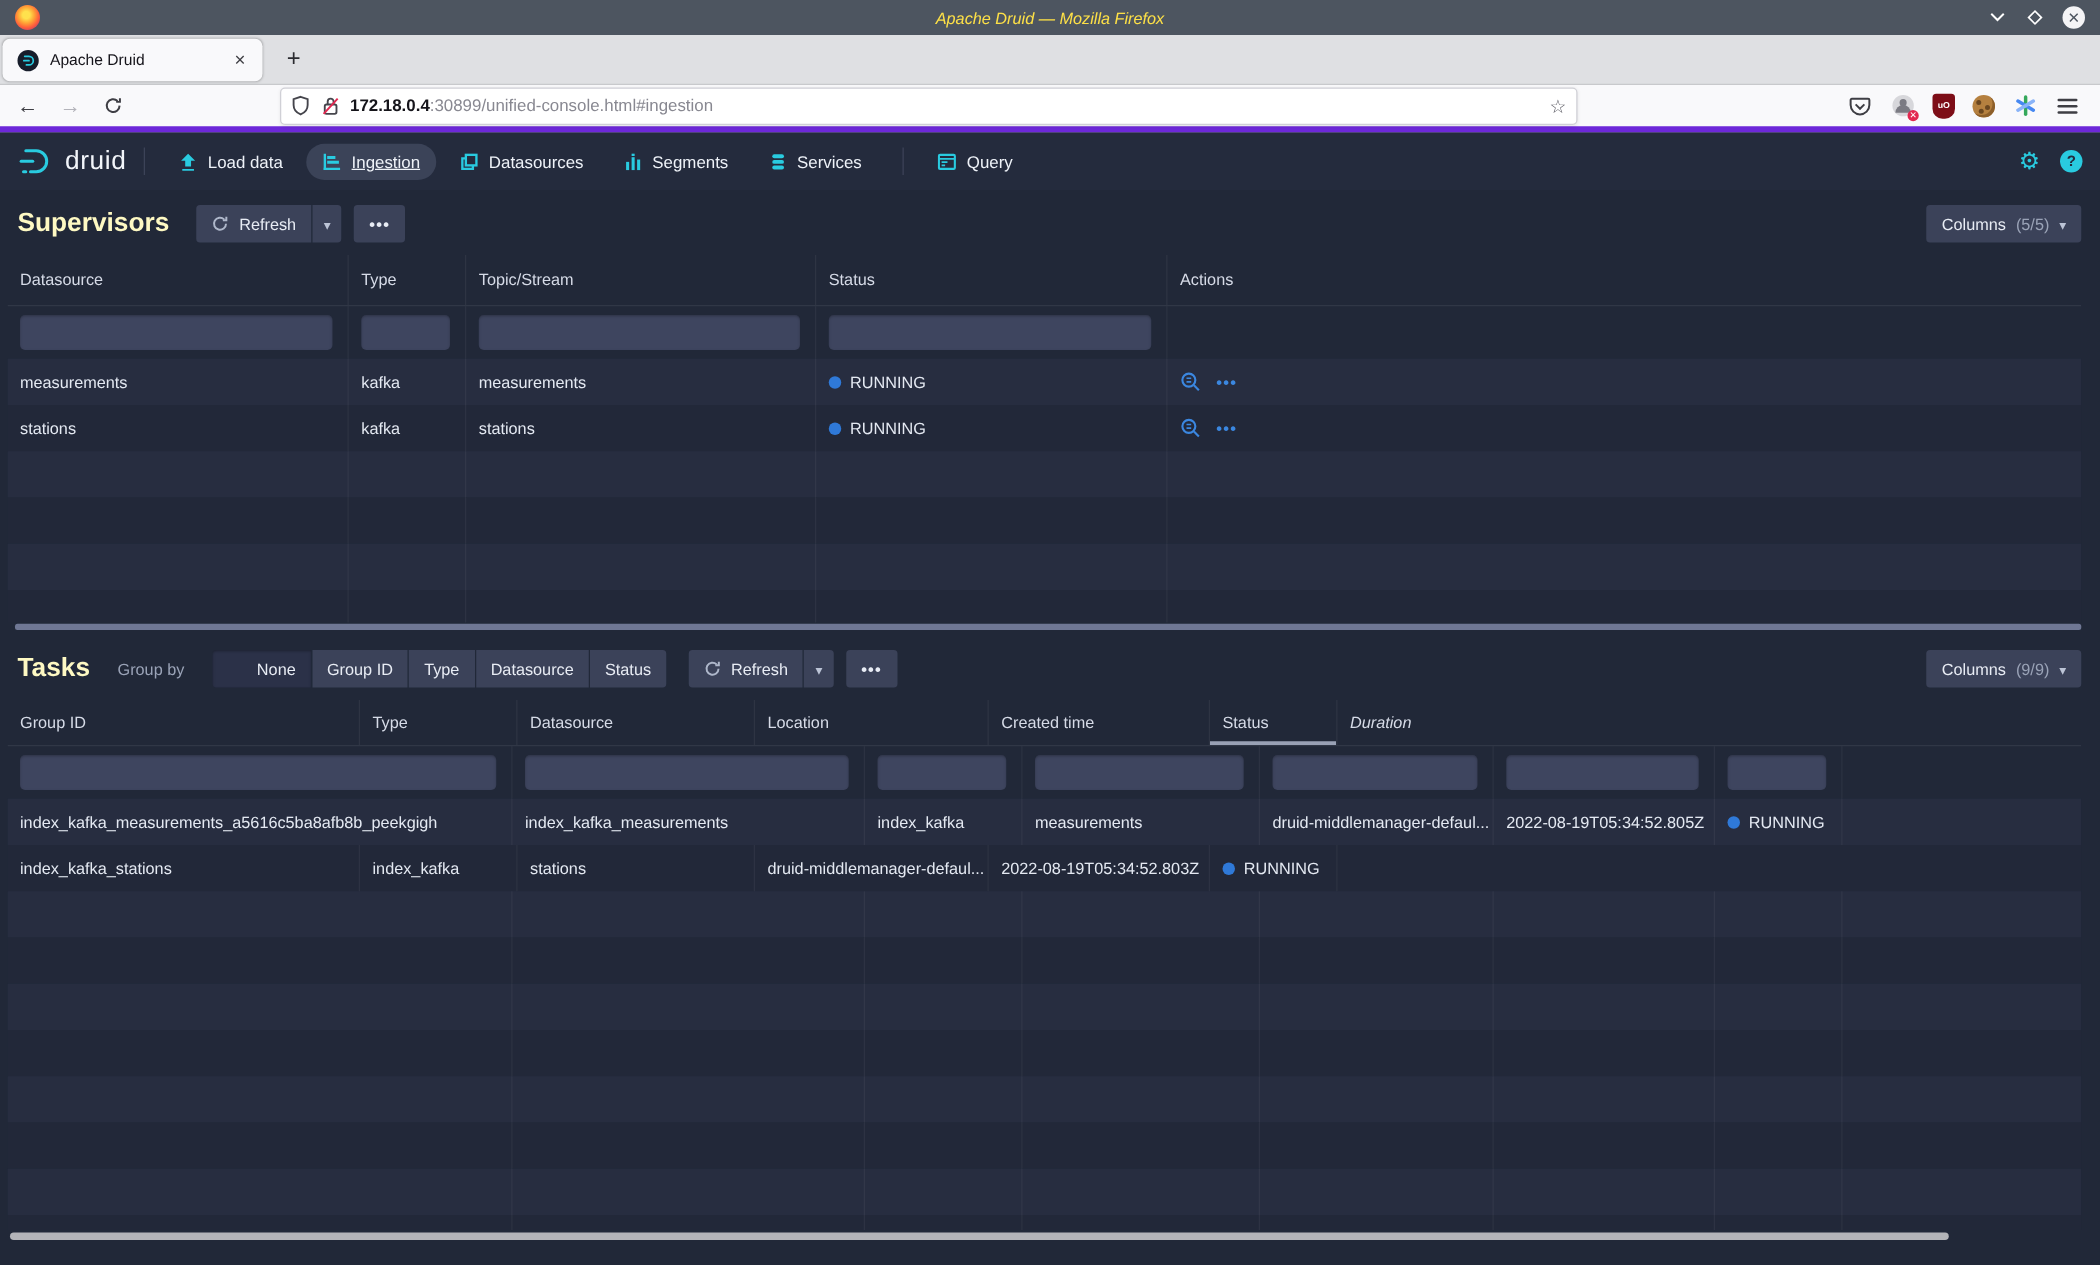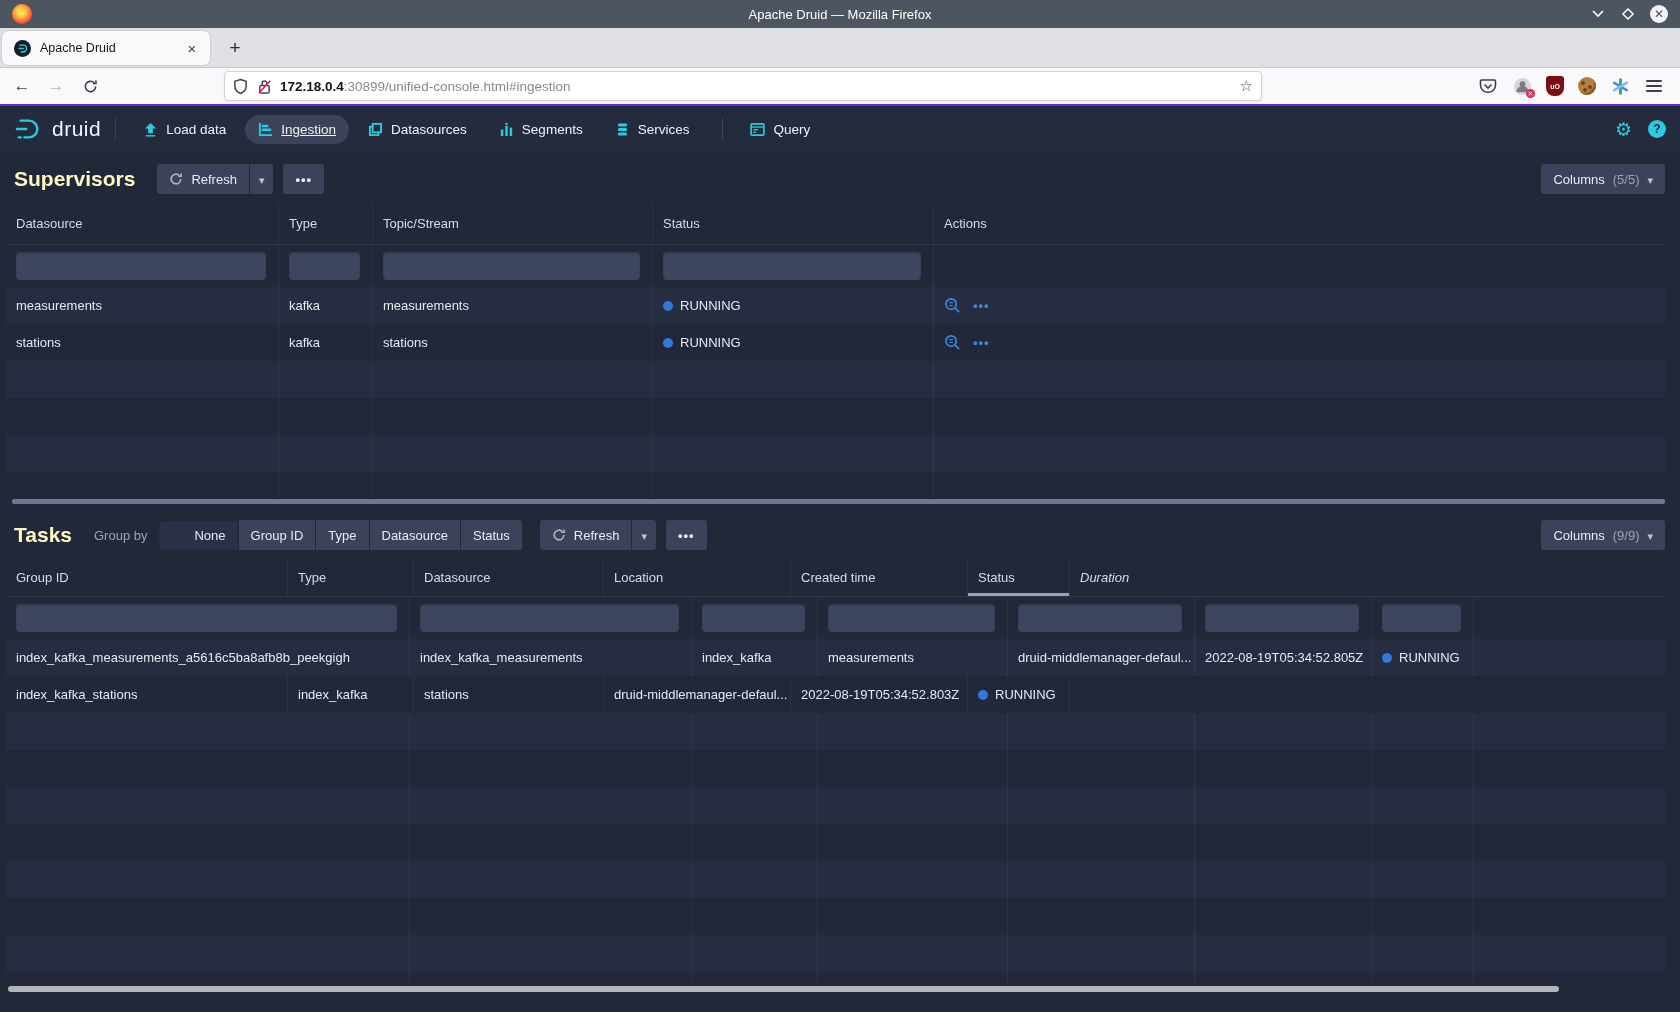--- a/index.html
+++ b/index.html
@@ -3,35 +3,35 @@
 <meta charset="utf-8">
 <style>
   * { margin:0; padding:0; box-sizing:border-box; }
   html,body { width:1680px; height:1012px; overflow:hidden; }
   body { font-family:"Liberation Sans","DejaVu Sans",sans-serif; background:#212838; }
 
   
   .titlebar { height:28px; background:#4d5560; display:flex; align-items:center; position:relative; }
   .fx-logo { width:20px; height:20px; margin-left:12px; border-radius:50%;
     background:radial-gradient(circle at 45% 40%, #ffe14d 0 18%, #ffa436 40%, #ff5f3b 62%, #c23a6b 85%, #722291 100%); }
-  .tb-title { position:absolute; left:0; right:0; text-align:center; color:#ffffff; font-size:13px; }
+  .tb-title { position:absolute; left:0; right:0; text-align:center; color:#fde047; font-size:13px;font-style:italic; }
   .win-btns { margin-left:auto; display:flex; align-items:center; gap:14px; padding-right:12px; z-index:2; }
   .win-btn { width:16px; height:16px; display:flex; align-items:center; justify-content:center; color:#fff; }
   .close-circle { width:18px; height:18px; border-radius:50%; background:#f4f4f6; color:#4d5560; font-size:12px; display:flex; align-items:center; justify-content:center; font-weight:bold; }
 
   .tabbar { height:40px; background:#dfe0e3; display:flex; align-items:flex-end; border-bottom:1px solid #c8c9cc; }
   .tab { width:208px; height:34px; margin:0 0 2px 2px; background:#f9f9fb; border-radius:6px; display:flex; align-items:center; padding:0 8px 0 12px; box-shadow:0 0 2px rgba(0,0,0,.25); }
   .favicon { width:17px; height:17px; border-radius:50%; background:#171d2a; display:flex; align-items:center; justify-content:center; flex:none; }
   .tab-title { font-size:12.5px; color:#15141a; margin-left:9px; flex:1; white-space:nowrap; overflow:hidden; }
   .tab-close { color:#3f3f44; font-size:15px; width:20px; height:20px; display:flex; align-items:center; justify-content:center; border-radius:3px; }
   .tab-close::before { content:"×"; }
   .newtab { width:30px; height:30px; margin:0 0 4px 10px; color:#2b2b30; font-size:19px; display:flex; align-items:center; justify-content:center; }
   .newtab::before { content:"+"; }
 
-  .toolbar { height:38px; background:#f9f9fb; display:flex; align-items:center; border-bottom:2px solid #6d28d9; }
+  .toolbar { height:38px; background:#f9f9fb; display:flex; align-items:center; border-bottom:5px solid #6d28d9; }
   .nav-btn { width:28px; height:28px; display:flex; align-items:center; justify-content:center; color:#3e3e44; font-size:17px; margin-left:6px; border-radius:4px; }
   .nav-btn.back { margin-left:8px; }
   .nav-btn.back::before { content:"←"; }
   .nav-btn.fwd { color:#b3b3ba; }
   .nav-btn.fwd::before { content:"→"; }
   .urlbar { width:1038px; height:30px; margin-left:120px; background:#ffffff; border:1px solid #d0d0d6; border-radius:4px; display:flex; align-items:center; padding:0 8px; box-shadow:0 1px 3px rgba(0,0,0,.08); }
   .url-text { font-size:13.5px; margin-left:8px; color:#888891; flex:1; white-space:nowrap; overflow:hidden; }
   .url-text b { color:#15141a; font-weight:600; }
   .star { color:#55555e; font-size:15px; }
   .star::before { content:"☆"; }
@@ -67,21 +67,21 @@
   .btn.caret-btn { padding:0 9px; border-radius:0 3px 3px 0; margin-left:1px; }
   .btn.refresh-main { border-radius:3px 0 0 3px; }
   .caret::before { content:"▾"; font-size:11px; color:#bcc4d6; }
   .btn.more { margin-left:10px; font-weight:bold; letter-spacing:1px; }
   .dots::before { content:"•••"; letter-spacing:1px; }
   .head-spacer { flex:1; }
   .btn .dim { color:#9aa3b7; }
   .groupby-label { color:#9aa3b7; font-size:13px; margin-right:12px; }
   .seg { display:flex; margin-right:18px; }
   .seg .btn { border-radius:0; margin-left:1px; }
-  .seg .btn:first-child { border-radius:3px 0 0 3px; margin-left:0;padding-left:35px; }
+  .seg .btn:first-child { border-radius:3px 0 0 3px; margin-left:11px;padding-left:35px; }
   .seg .btn:last-child { border-radius:0 3px 3px 0; }
   .seg .btn.sel { background:#2b3148; box-shadow:inset 0 1px 2px rgba(0,0,0,.3); }
 
   .tbl { overflow:hidden; position:relative; }
   .trow, .thead, .tfilter { display:flex; }
   .th { color:#d6dbe7; font-size:13px; line-height:40px; padding:0 10px; border-right:1px solid rgba(255,255,255,.06); white-space:nowrap; overflow:hidden; }
   .thead { border-bottom:1px solid rgba(255,255,255,.07); }
   .th.sorted { box-shadow:inset 0 -3px 0 #99a1b5; }
   .tfilter { height:42px; }
   .fcell { padding:7px 12px 7px 0; border-right:1px solid rgba(255,255,255,.05); }

